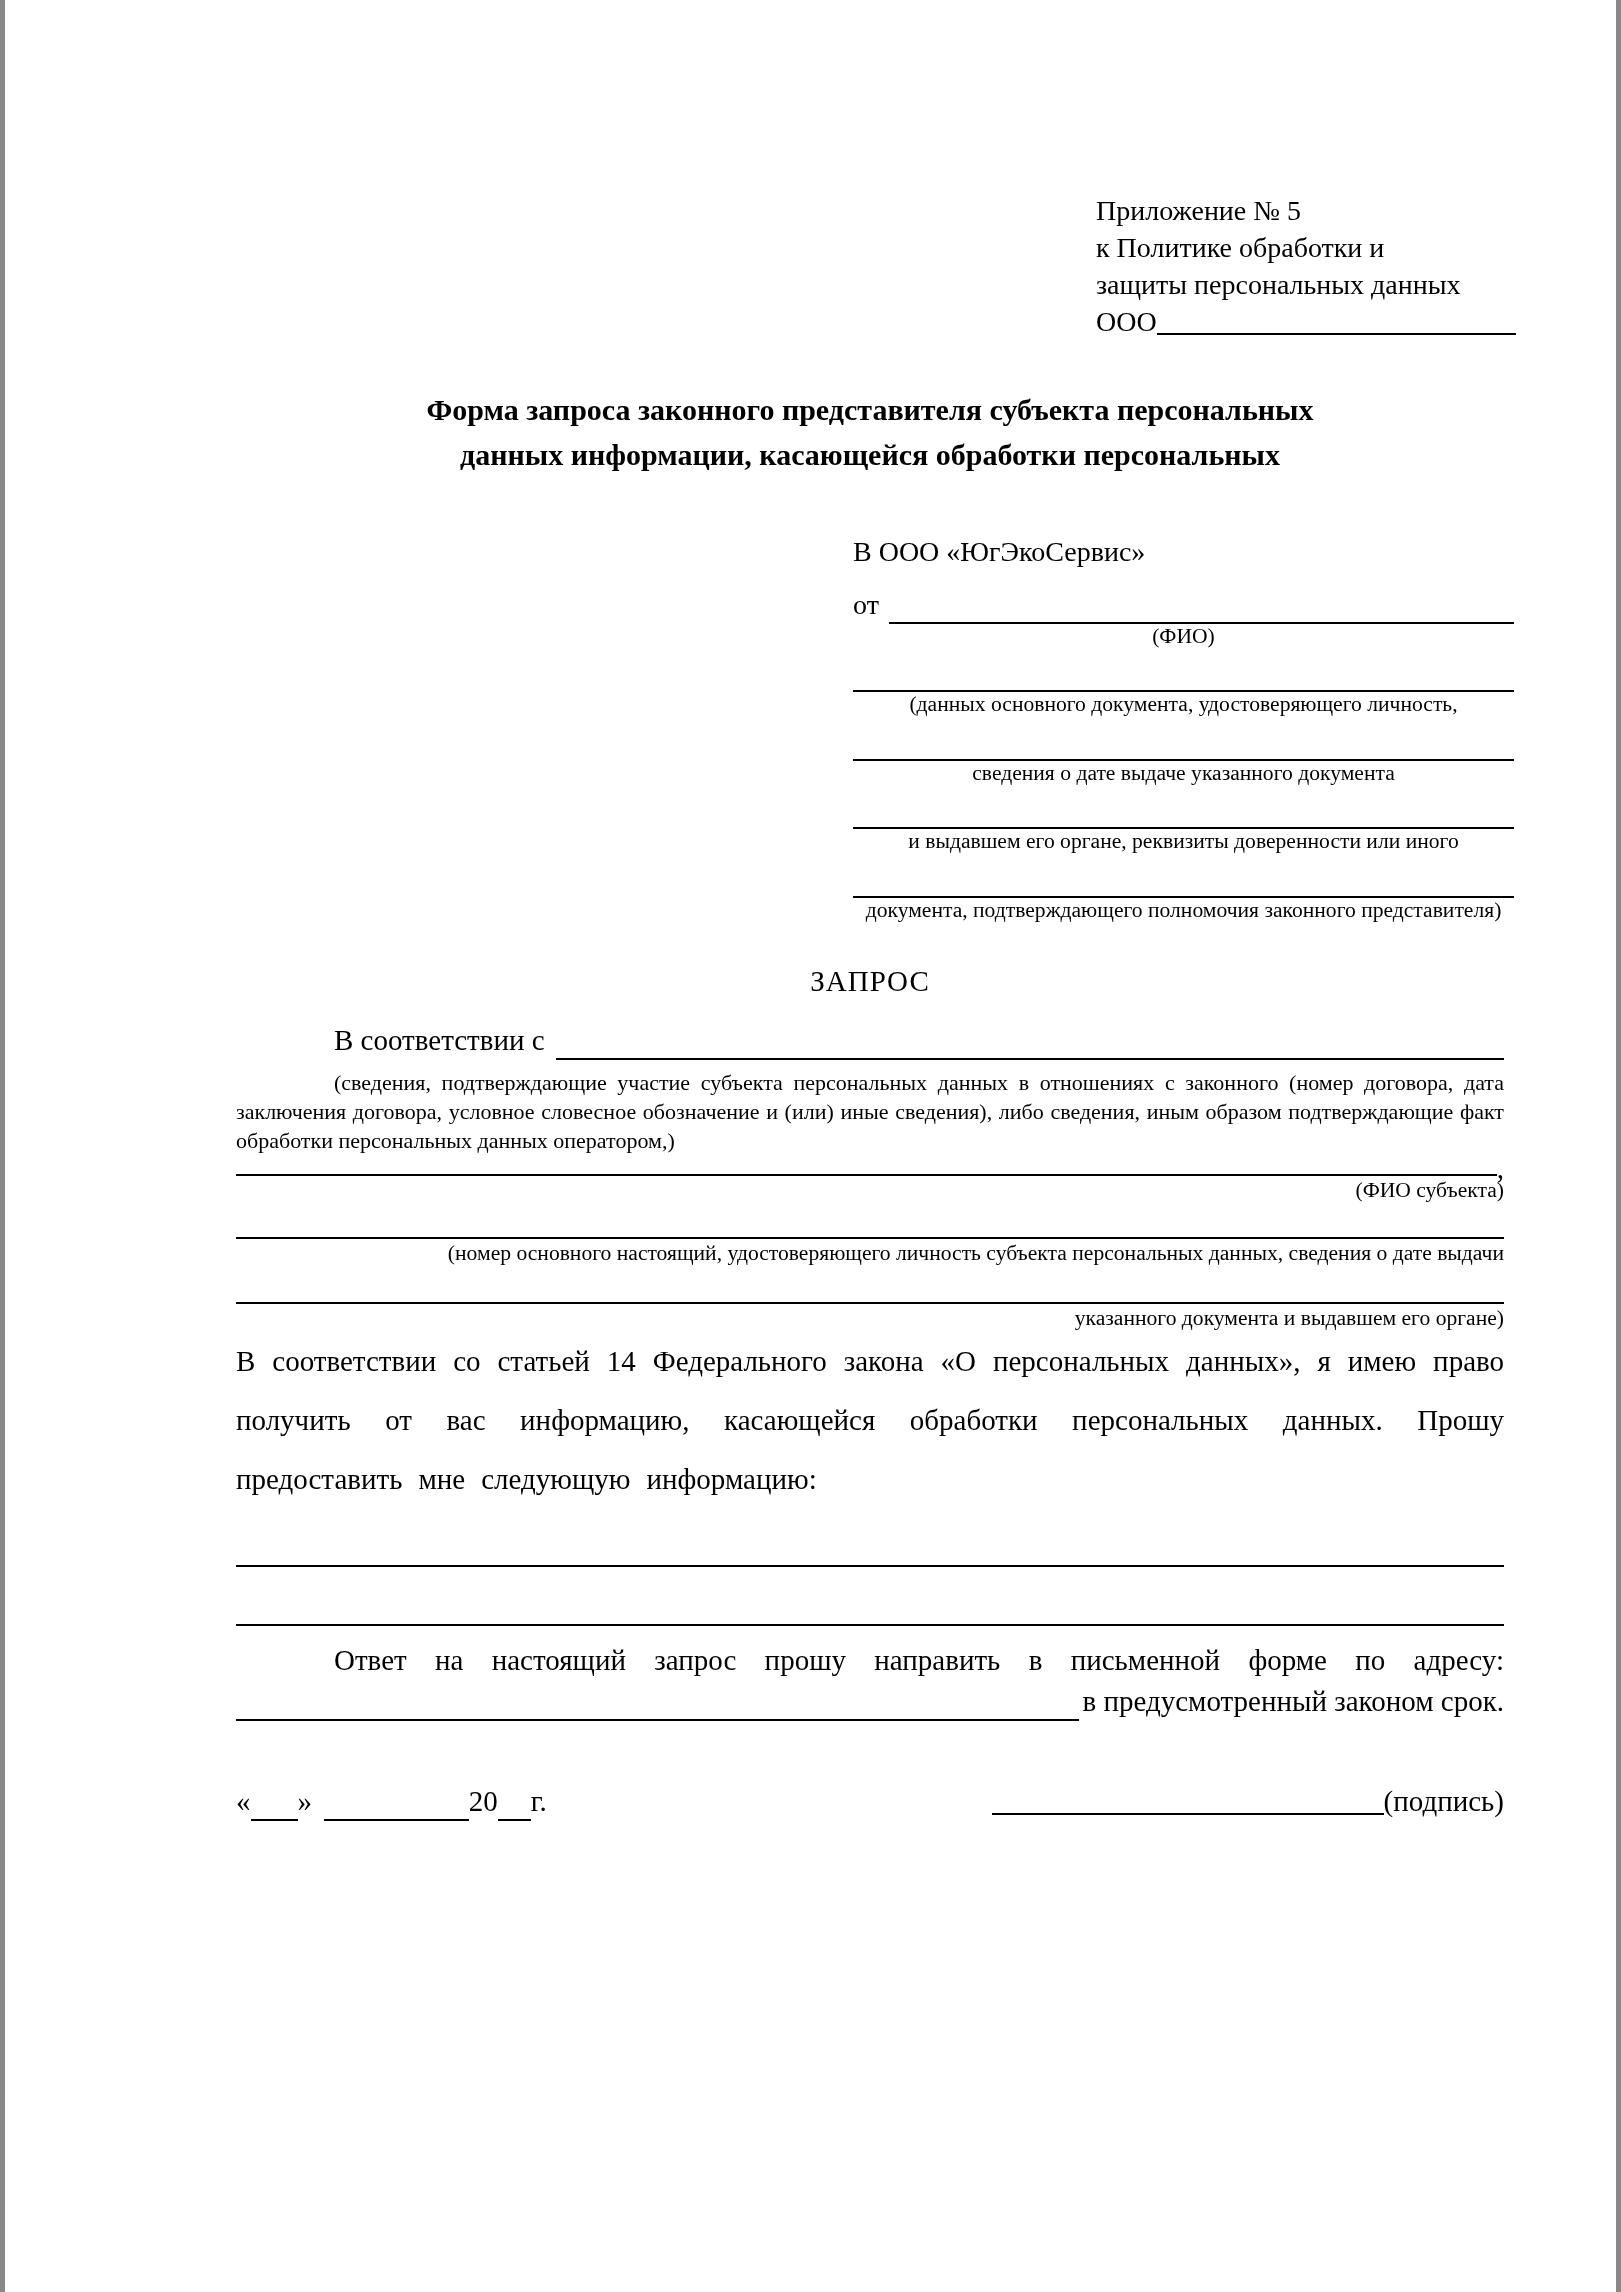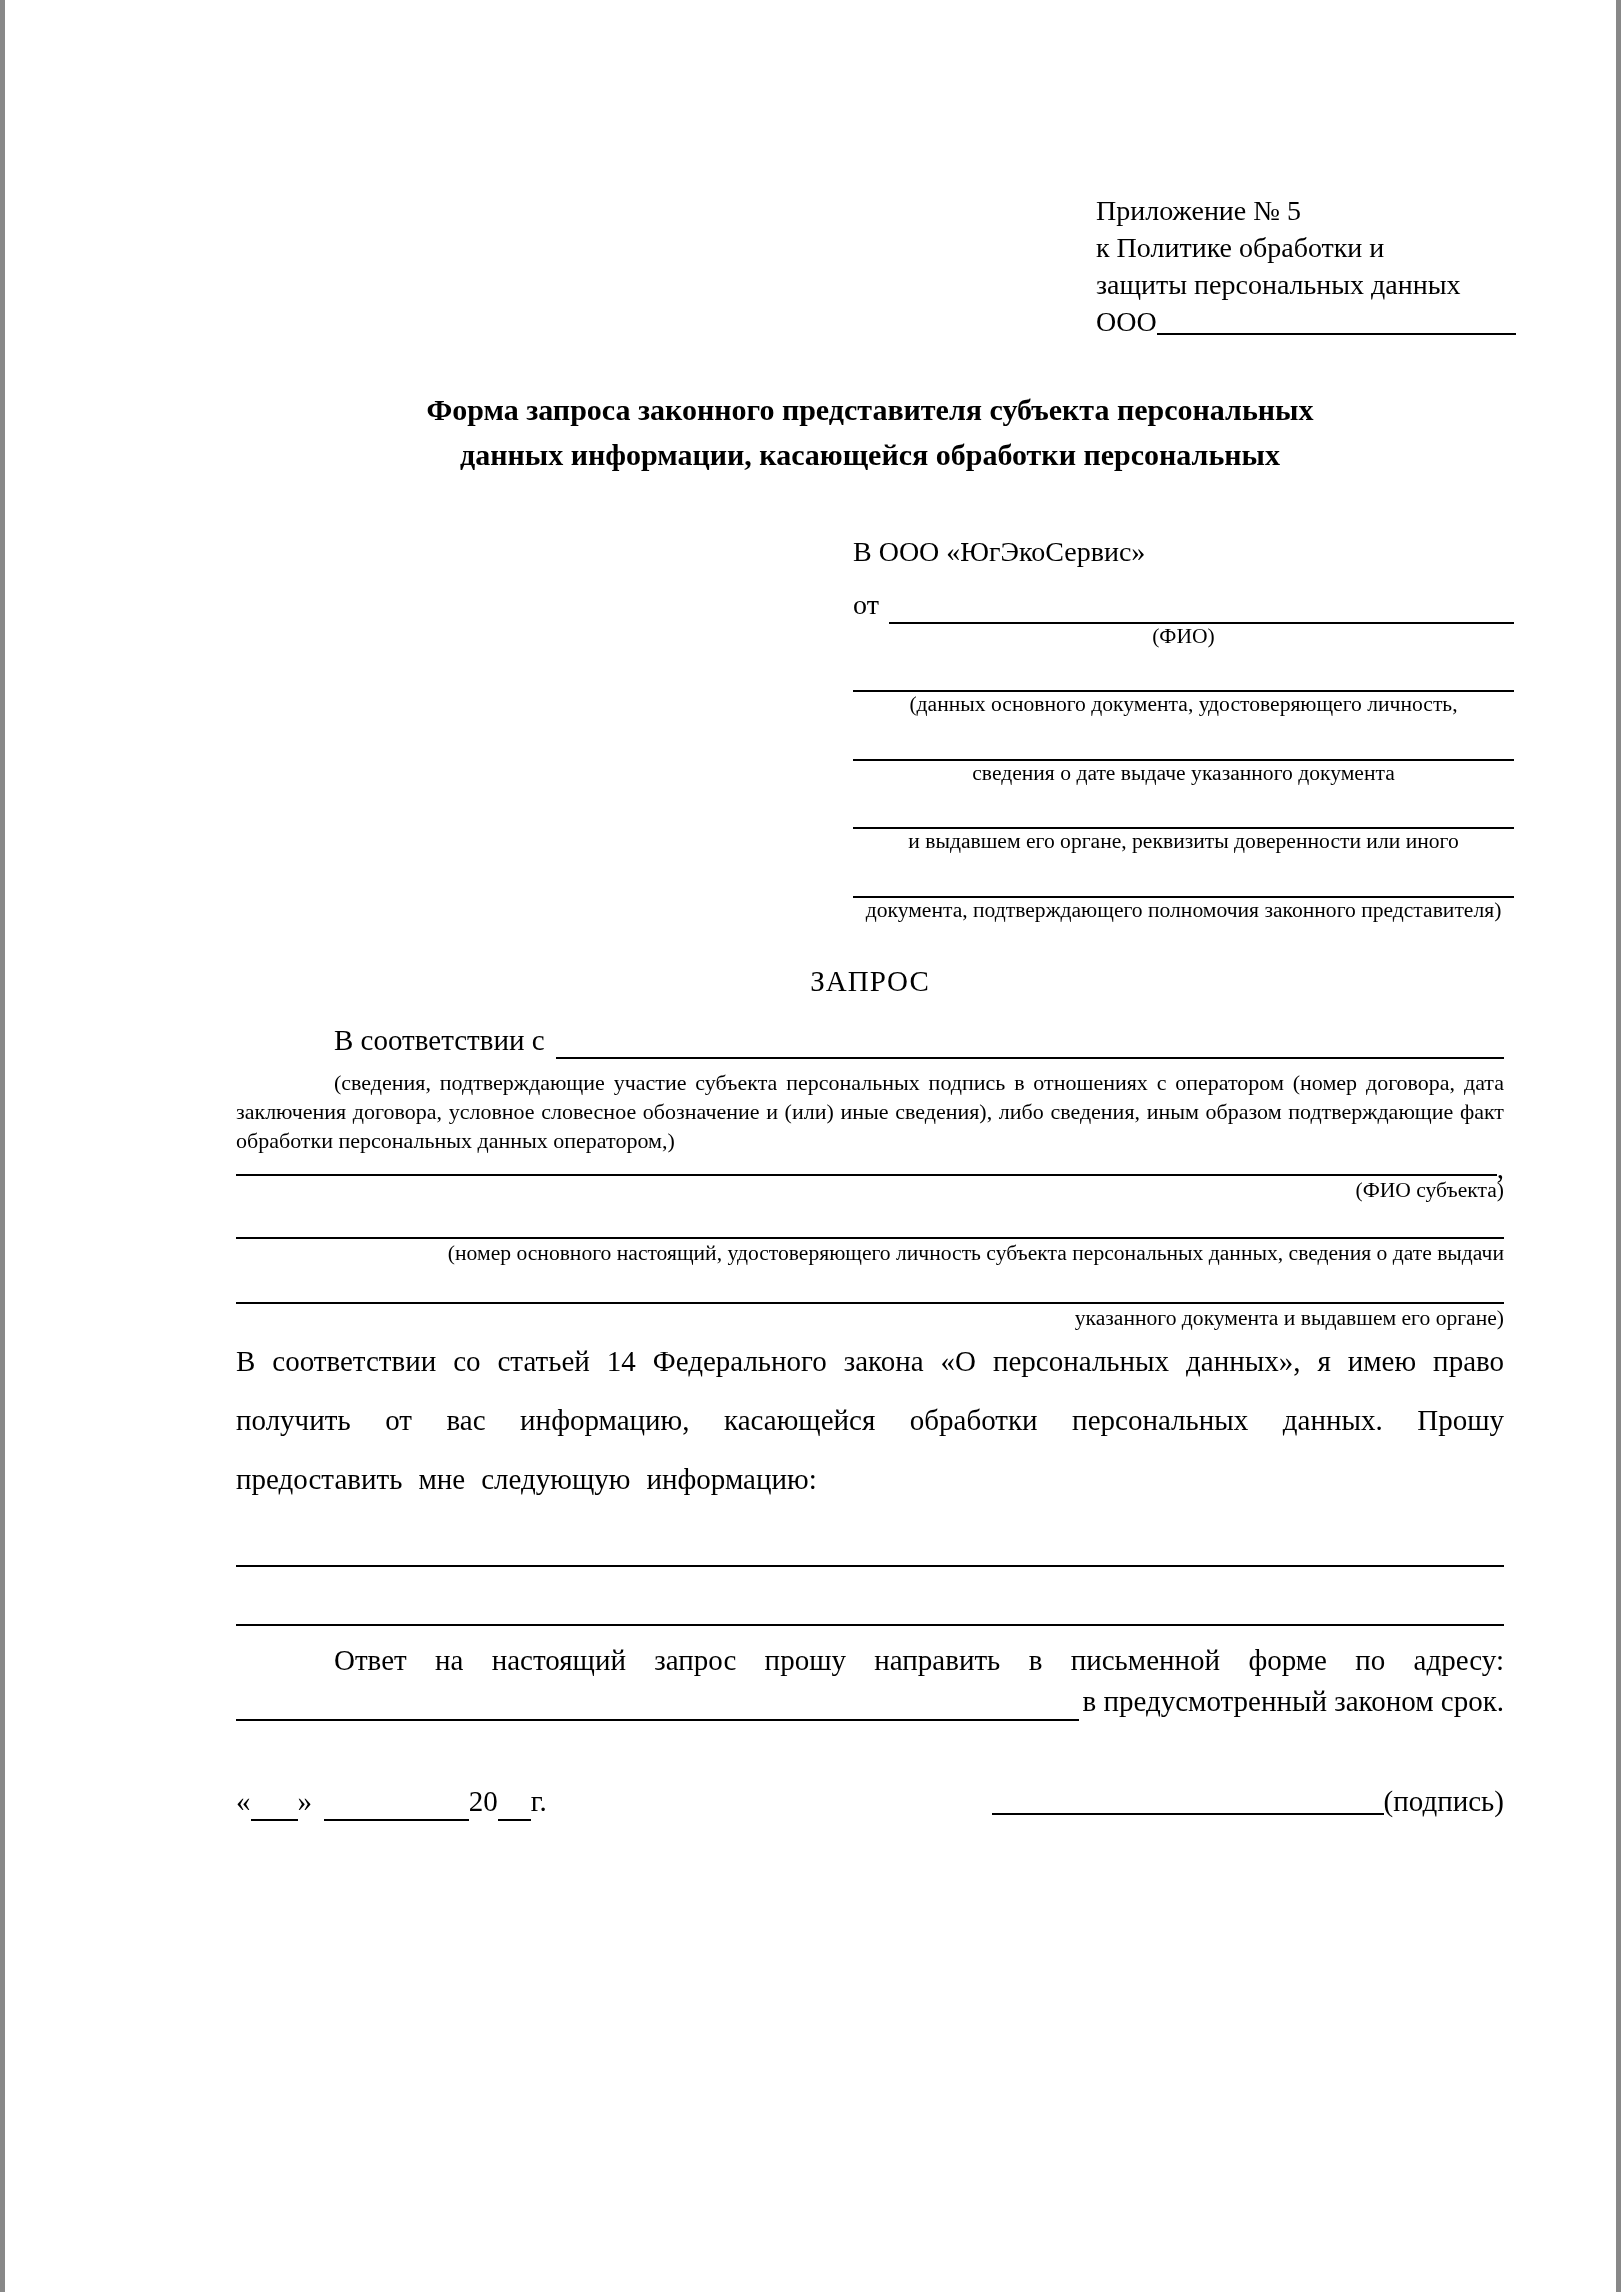--- a/index.html
+++ b/index.html
@@ -28,21 +28,21 @@
   
   .addressee{margin-top:55px;margin-left:617px;width:661px;font-size:28px;}
   .addr-org{line-height:39px;}
   .addr-from{display:flex;align-items:flex-end;margin-top:13.7px;line-height:39px;}
   .addr-from .blank{flex:1;height:33px;margin-left:9.8px;}
   .cap{font-size:21.6px;line-height:25.5px;text-align:center;}
   .addressee .rule{margin-top:41px;}
 
   
   .request-heading{margin-top:39px;text-align:center;font-size:29px;line-height:39px;letter-spacing:1px;}
-  .intro-row{display:flex;align-items:center;margin-top:19.6px;font-size:29px;line-height:39px;}
+  .intro-row{display:flex;align-items:flex-end;margin-top:19.6px;font-size:29px;line-height:39px;}
   .intro-row .label{margin-left:98px;white-space:nowrap;}
   .intro-row .blank{flex:1;height:35px;margin-left:11.8px;}
   .fine-print{font-size:22px;line-height:29px;text-align:justify;text-indent:98px;margin-top:7.8px;}
   .operator-para{font-size:29px;line-height:47px;word-spacing:12.7px;}
 
   .rule-row{display:flex;align-items:flex-end;height:15.7px;margin-top:5.9px;}
   .rule-row .blank{flex:1;height:100%;}
   .rule-row .comma{font-size:29px;line-height:13.7px;}
   .cap-wide{font-size:21.6px;line-height:25.5px;text-align:right;margin-top:2px;}
   .subject-rule-1{margin-top:33px;}
@@ -107,21 +107,21 @@
     <div class="rule"></div>
     <div class="cap">документа, подтверждающего полномочия законного представителя)</div>
   </div>
 
   <div class="request-heading">ЗАПРОС</div>
 
   <div class="intro-row">
     <span class="label">В соответствии с</span>
     <span class="blank"></span>
   </div>
-  <div class="fine-print">(сведения, подтверждающие участие субъекта персональных подпись в отношениях с оператором (номер договора, дата заключения договора, условное словесное обозначение и (или) иные сведения), либо сведения, иным образом подтверждающие факт обработки персональных данных оператором,)</div>
+  <div class="fine-print">(сведения, подтверждающие участие субъекта персональных данных в отношениях с законного (номер договора, дата заключения договора, условное словесное обозначение и (или) иные сведения), либо сведения, иным образом подтверждающие факт обработки персональных данных оператором,)</div>
 
 
   <div class="rule-row">
     <span class="blank"></span>
     <span class="comma">,</span>
   </div>
   <div class="cap-wide">(ФИО субъекта)</div>
 
   <div class="rule subject-rule-1"></div>
   <div class="cap-wide">(номер основного настоящий, удостоверяющего личность субъекта персональных данных, сведения о дате выдачи</div>

